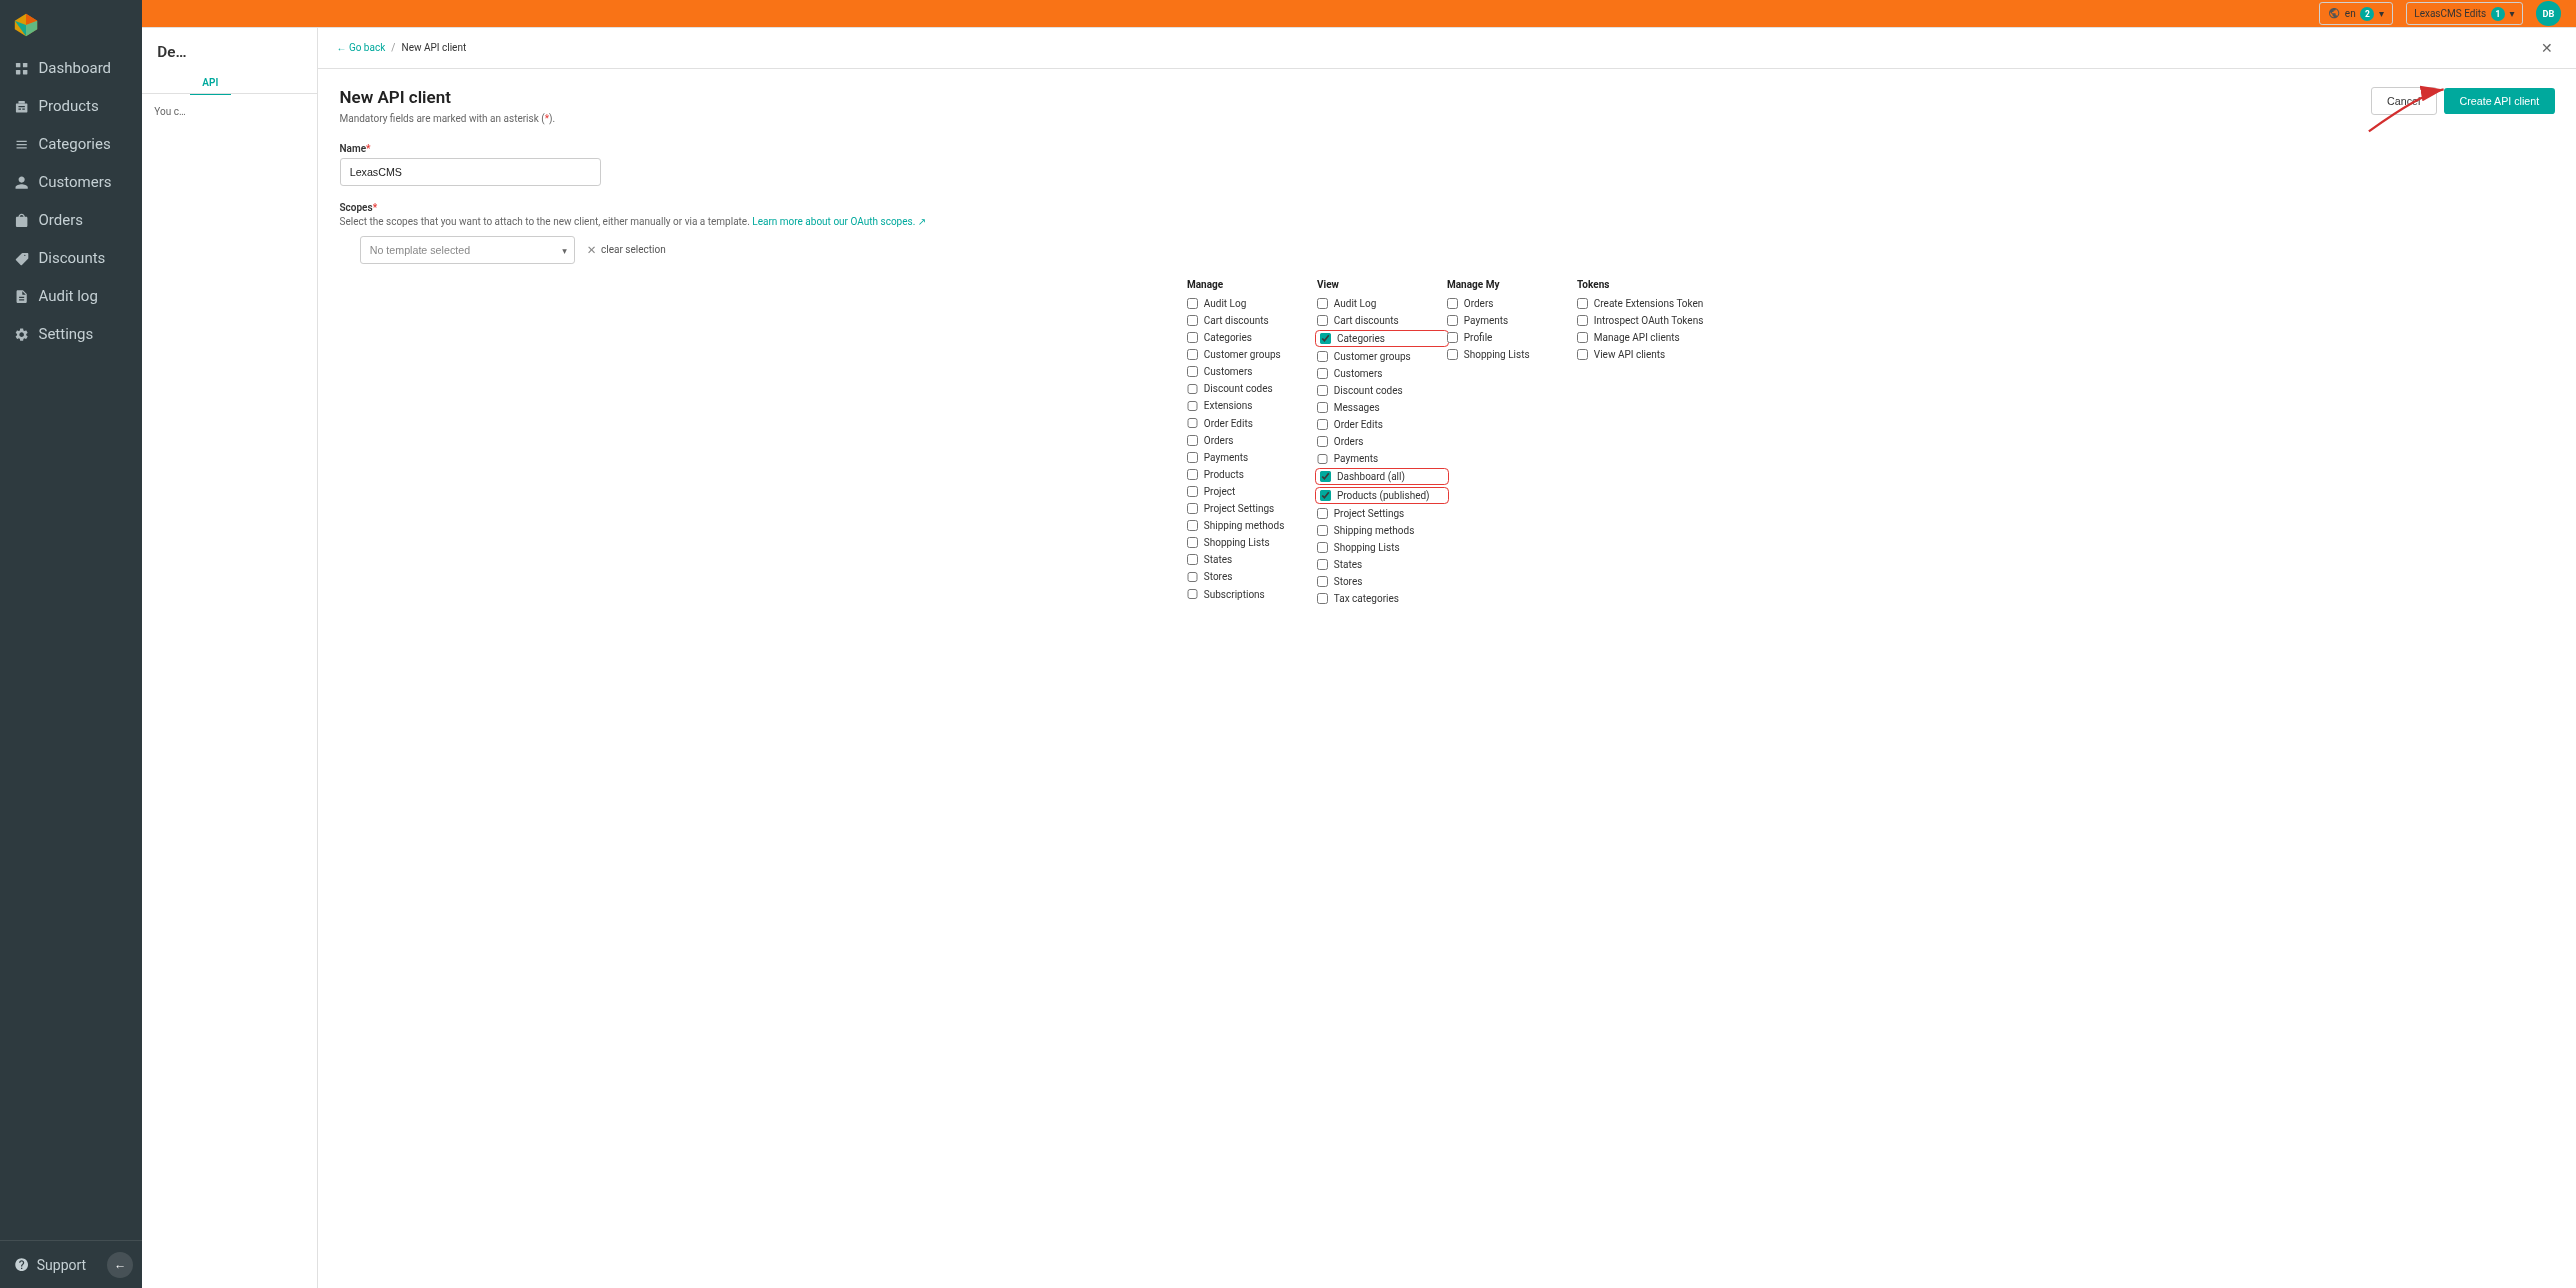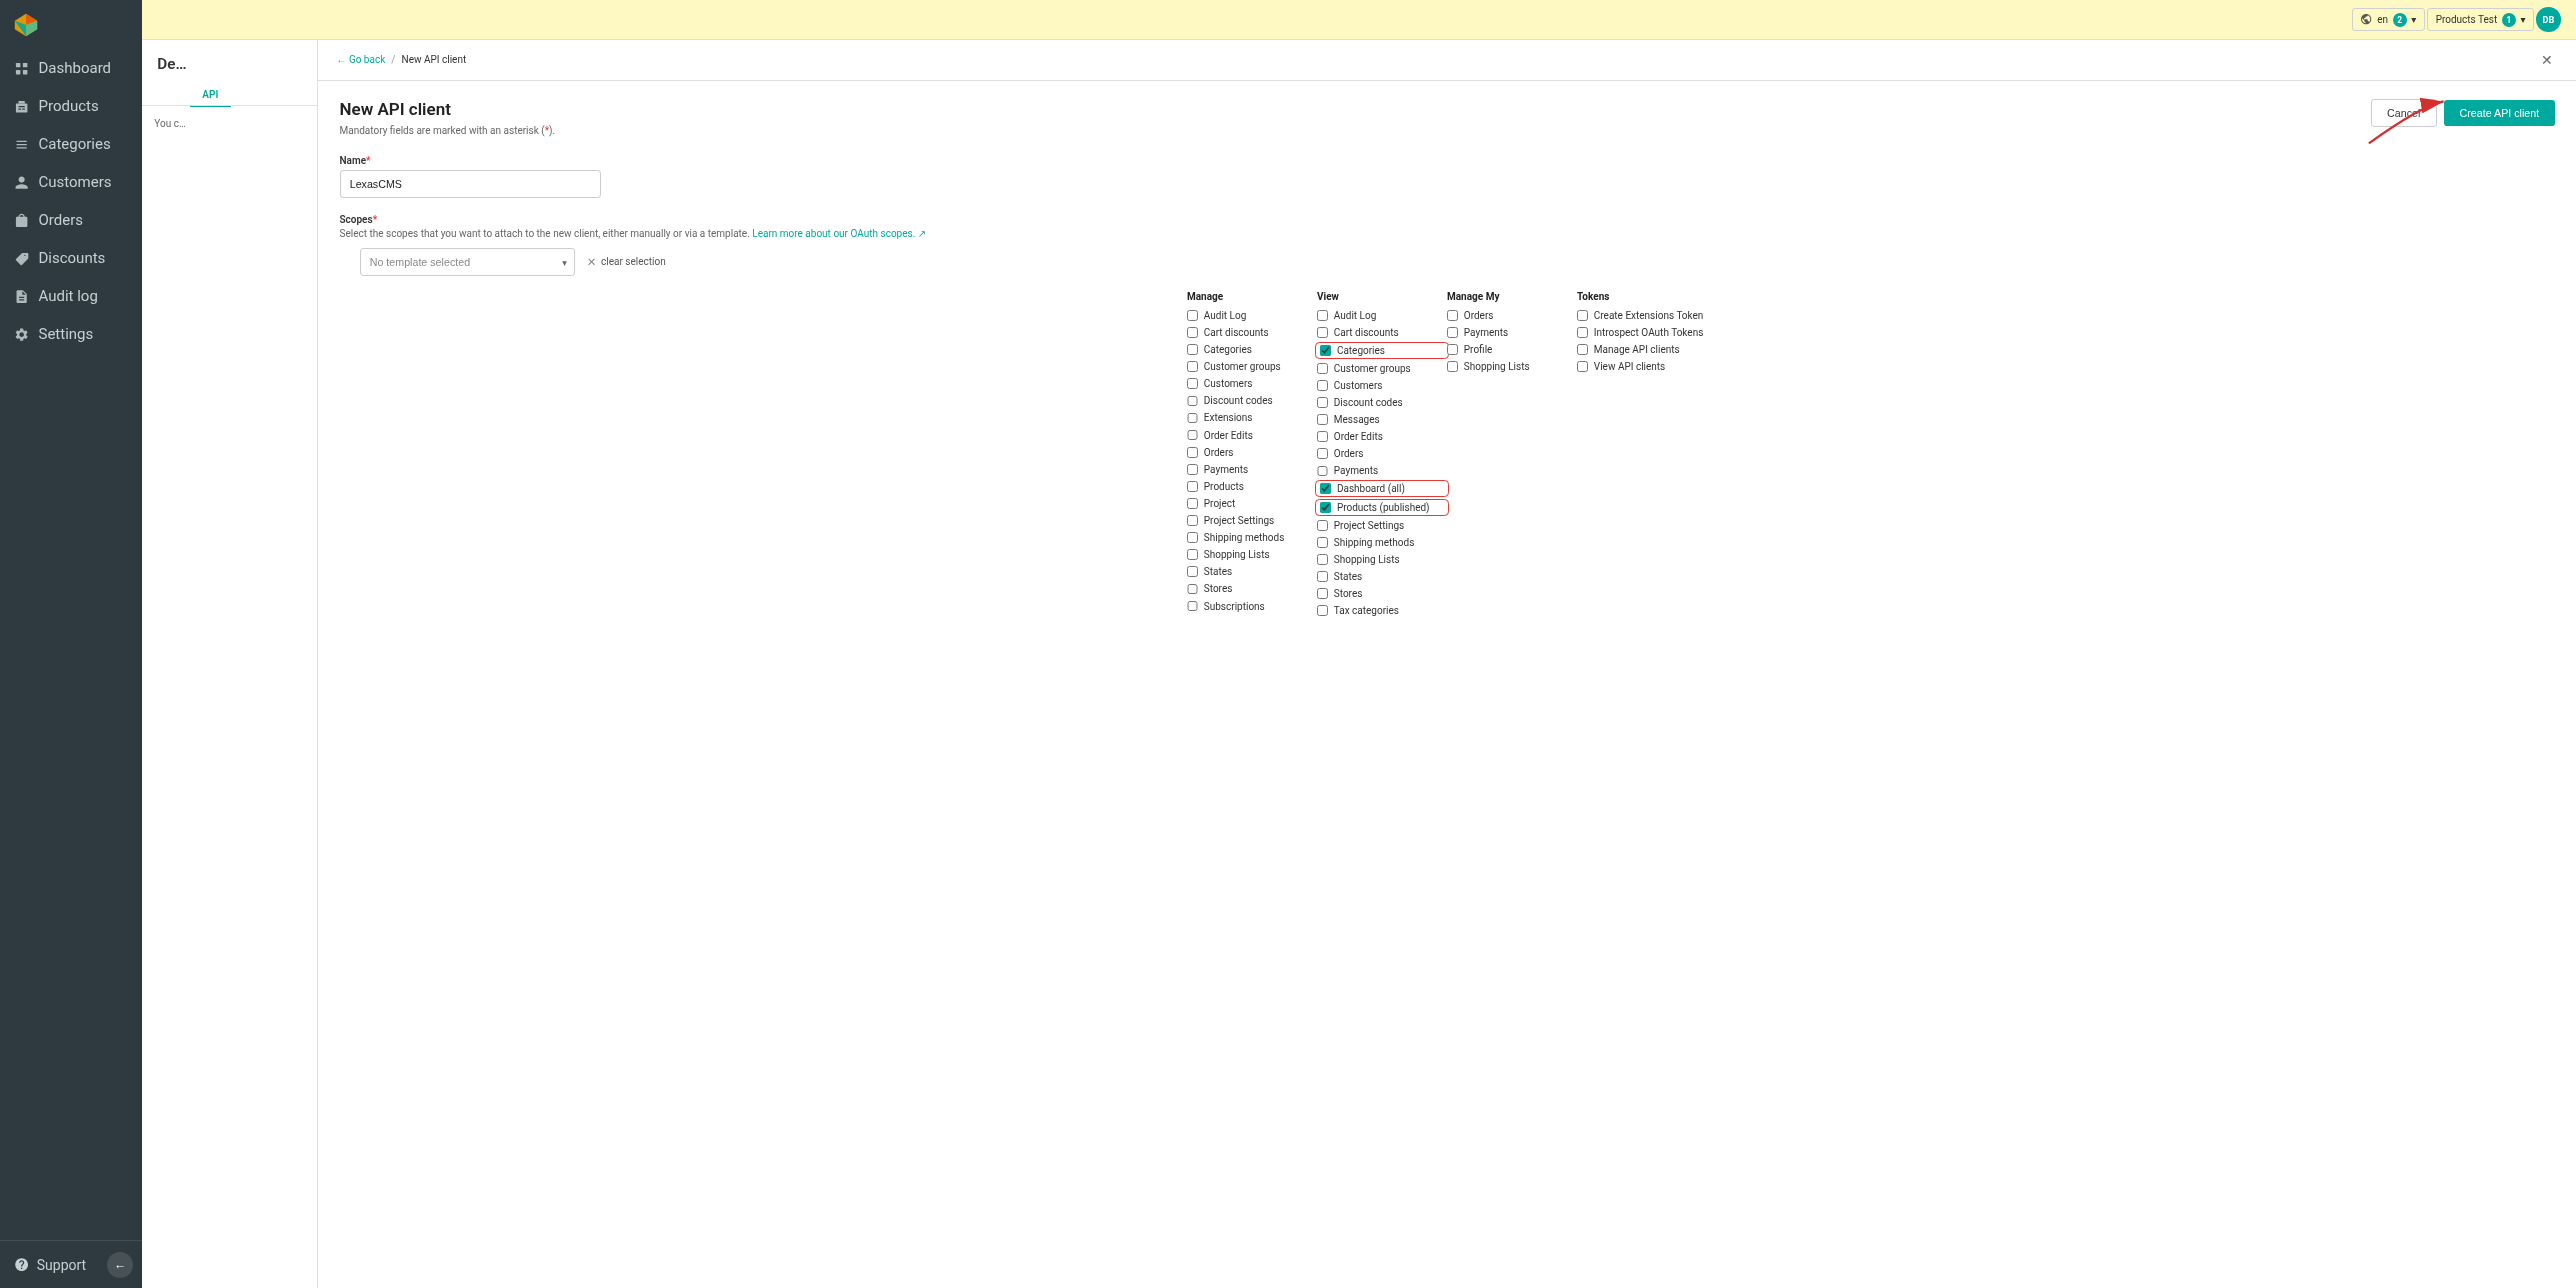--- a/index.html
+++ b/index.html
@@ -75,28 +75,28 @@
     
     .main-area {
       flex: 1;
       display: flex;
       flex-direction: column;
       overflow: hidden;
     }
 
     
     .topbar {
-      height: 40px;
-      background: #fef9c3;
+      height: 28px;
+      background: #f97316;
       border-bottom: 0.8px solid #e0e0e0;
       display: flex;
       align-items: center;
       justify-content: flex-end;
       padding: 0 15.3px;
-      gap: 2px;
+      gap: 13px;
       flex-shrink: 0;
     }
     .topbar-lang {
       display: flex;
       align-items: center;
       gap: 4.6px;
       border: 0.8px solid #d0d0d0;
       border-radius: 3.1px;
       padding: 3.8px 7.7px;
       font-size: 10px;
@@ -459,21 +459,21 @@
   <div class="topbar">
     <div class="topbar-lang">
       <svg width="12.3" height="12.3" viewBox="0 0 24 24" fill="#555">
           <path d="M12 2C6.48 2 2 6.48 2 12s4.48 10 10 10 10-4.48 10-10S17.52 2 12 2zm-1 17.93c-3.95-.49-7-3.85-7-7.93 0-.62.08-1.21.21-1.79L9 15v1c0 1.1.9 2 2 2v1.93zm6.9-2.54c-.26-.81-1-1.39-1.9-1.39h-1v-3c0-.55-.45-1-1-1H8v-2h2c.55 0 1-.45 1-1V7h2c1.1 0 2-.9 2-2v-.41c2.93 1.19 5 4.06 5 7.41 0 2.08-.8 3.97-2.1 5.39z"></path>
         </svg>
       <span>en</span>
       <div class="badge">2</div>
       <span>▾</span>
     </div>
     <div class="topbar-channel">
-      <span>Products Test</span>
+      <span>LexasCMS Edits</span>
       <div class="badge">1</div>
       <span>▾</span>
     </div>
     <div class="avatar">DB</div>
   </div>
 
   <div class="content">
     <div style="display:flex;flex:1;overflow:hidden;">
 
       <div class="left-panel">

